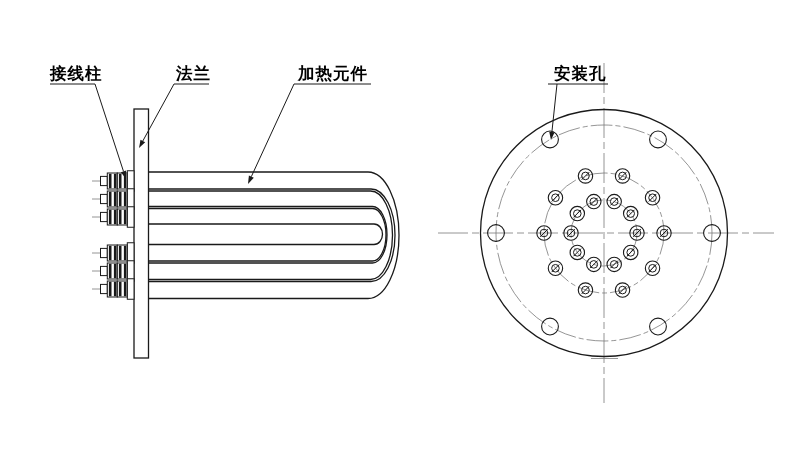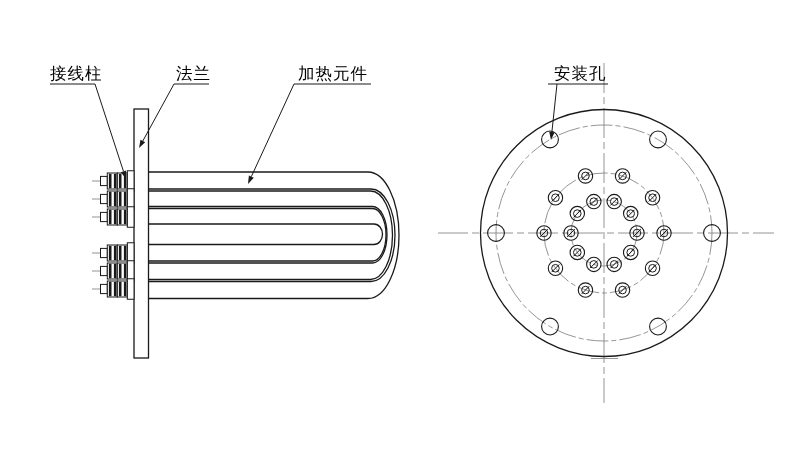--- a/index.html
+++ b/index.html
@@ -1,17 +1,17 @@
 <!DOCTYPE html>
 <html><head>
 <meta charset="utf-8">
 <style>
   html,body{margin:0;padding:0;background:#ffffff;}
   .stage{position:relative;width:795px;height:465px;background:#ffffff;overflow:hidden;
-         font-family:"Liberation Serif","DejaVu Serif",serif;}
+         font-family:"Liberation Serif","DejaVu Serif",serif;font-weight:bold;}
   svg text{font-family:"Liberation Serif","DejaVu Serif",serif;font-size:16.5px;fill:#000;letter-spacing:1px;}
 </style>
 </head>
 <body>
 
 <div class="stage">
   <svg id="dwg" width="795" height="465" viewBox="0 0 795 465">
 
     <g id="g-side">
         <line x1="92" y1="181" x2="163" y2="181" stroke="#7a7a7a" stroke-width="0.8" fill="none" stroke-dasharray="14 2.5 4 2.5"></line>

